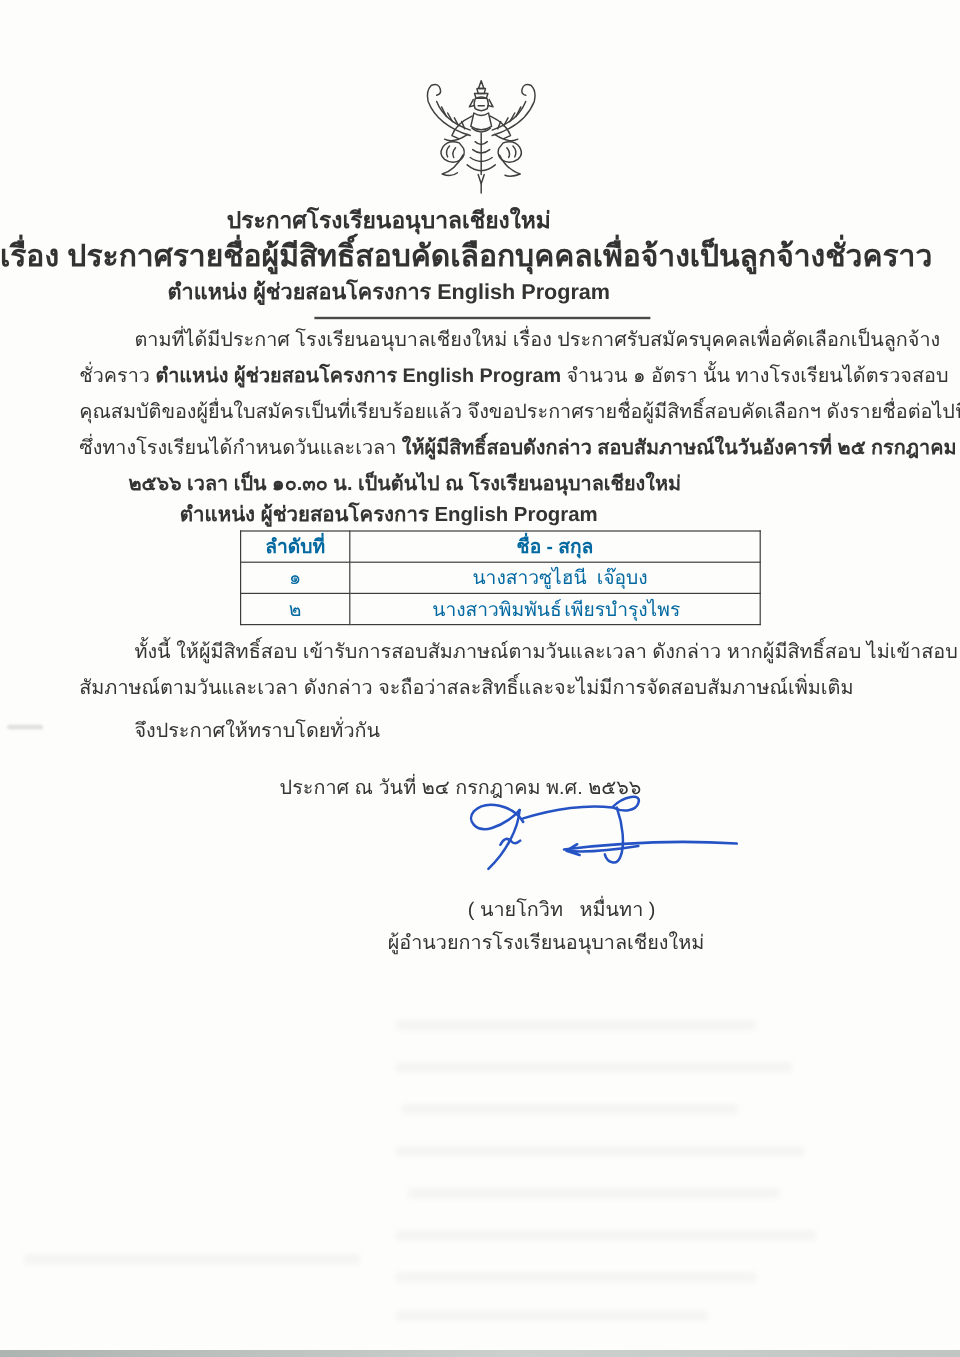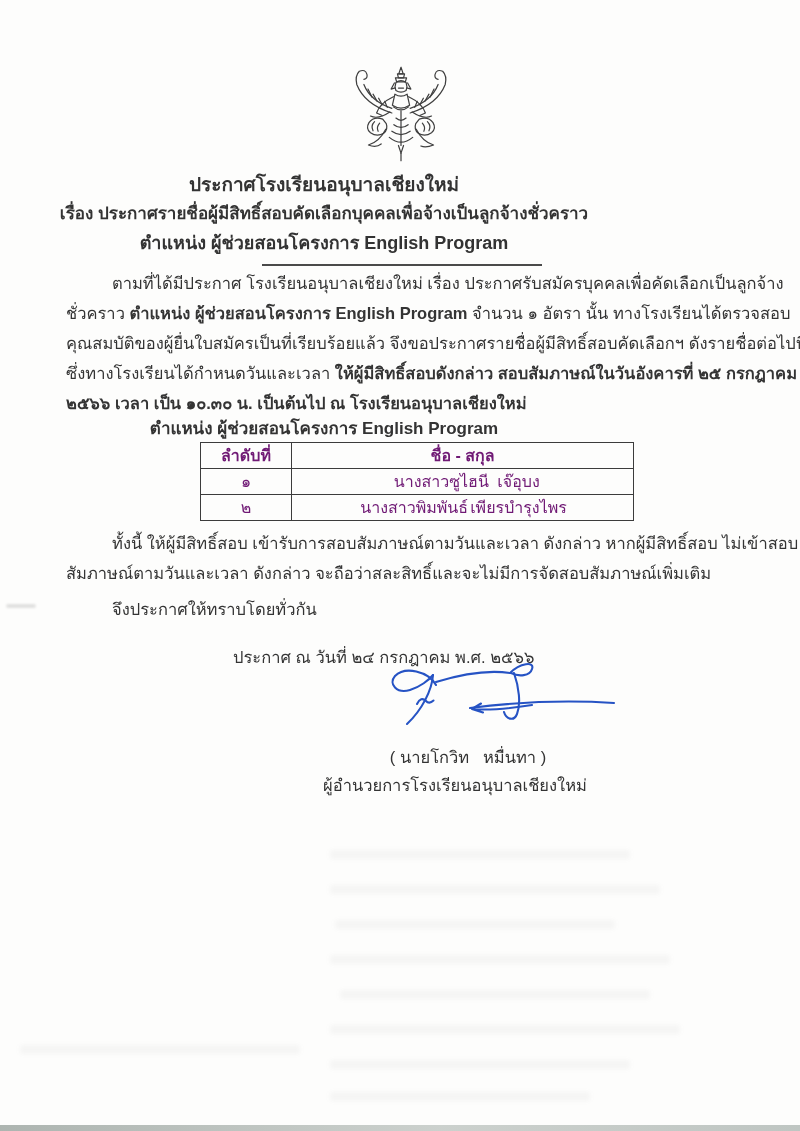--- a/index.html
+++ b/index.html
@@ -13,36 +13,36 @@
     color:#333;
   }
   .abs{position:absolute;}
   .center{left:0;width:648px;text-align:center;}
   .nowrap{white-space:nowrap;}
   .b{font-weight:700;}
   
   .emblem{left:340px;top:64px;width:122px;height:102px;}
   
   .t1{top:172px;font-size:19px;line-height:26px;}
-  .t2{top:201px;font-size:17px;line-height:26px;}
+  .t2{top:201px;font-size:25px;line-height:26px;}
   .t3{top:230px;font-size:18px;line-height:26px;}
   .title-divider{left:262px;top:264px;width:280px;height:2px;background:#4a4a4a;}
   
   .bline{left:66px;font-size:16.5px;line-height:30px;color:#343434;}
   .ind{text-indent:46px;}
-  .l1{top:268px;} .l2{top:298px;} .l3{top:328px;} .l4{top:358px;} .l5{top:388px;}
+  .l1{top:268px;} .l2{top:298px;} .l3{top:328px;} .l4{top:358px;} .l5{top:388px;margin-left:41px;}
   .p2l1{top:528px;} .p2l2{top:558px;}
   .closing{top:594px;left:112px;}
   .dateline{top:622px;left:233px;margin-top:20px;}
   
   .tbl-caption{top:414px;font-size:17px;}
   table.roster{
     position:absolute;left:200px;top:442px;
     width:434px;border-collapse:collapse;table-layout:fixed;
-    font-size:16px;color:#701a75;
+    font-size:16px;color:#0369a1;
   }
   table.roster td,table.roster th{
     border:1.5px solid #3c3c3c;
     height:23px;padding:0 6px;
     font-weight:400;
   }
   table.roster th{font-weight:700;height:25px;}
   .col-no{width:78px;text-align:center;}
   .col-name{text-align:center;padding-left:10px;}
   .fname{display:inline-block;min-width:112px;}

